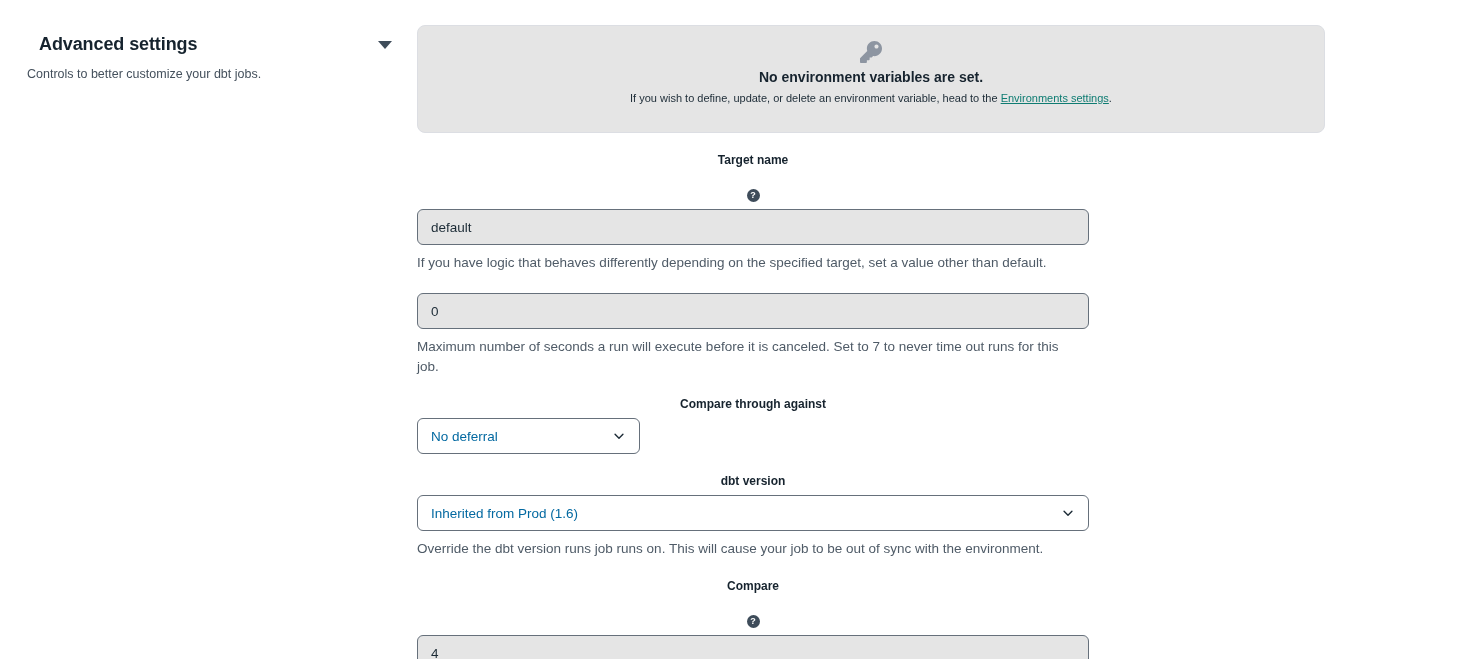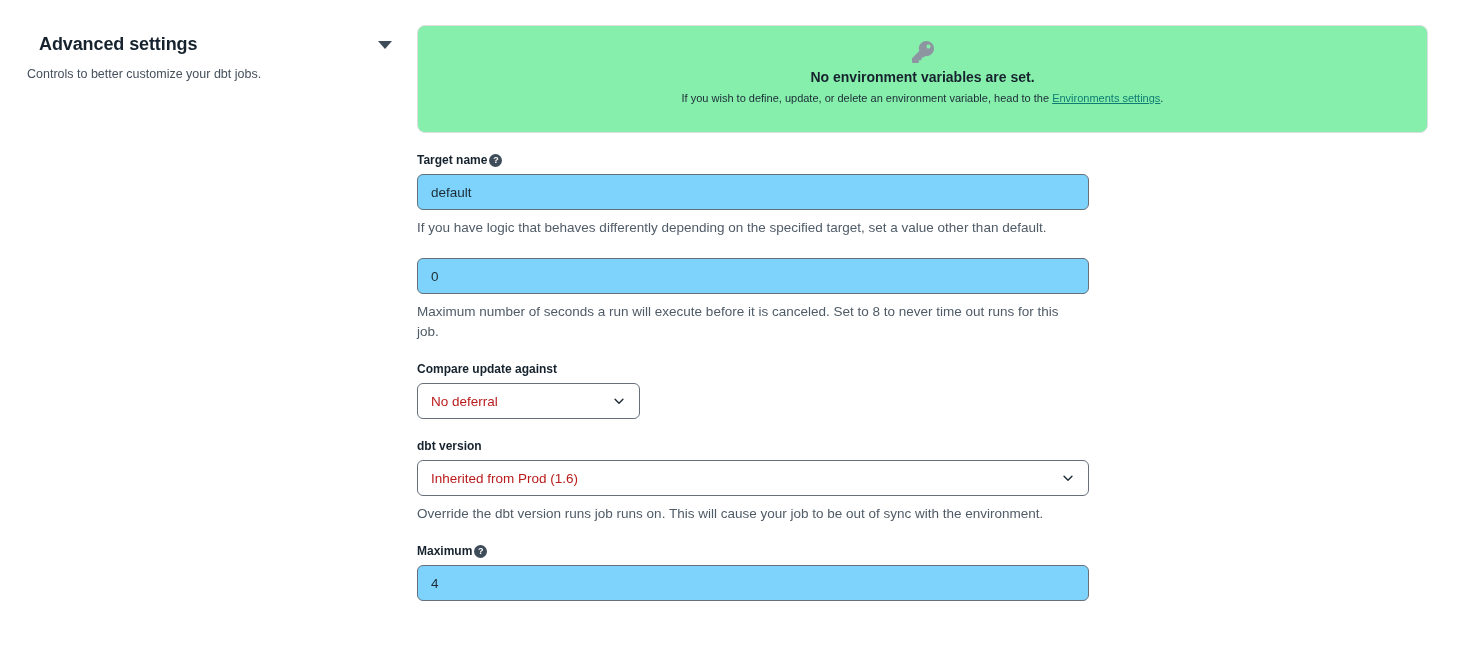--- a/index.html
+++ b/index.html
@@ -41,25 +41,25 @@
     border-left: 7px solid transparent;
     border-right: 7px solid transparent;
     border-top: 8px solid #3e4c5a;
     cursor: pointer;
   }
 
   
   .right-col { padding-top: 25px; width: 1011px; }
 
   .card {
-    width: 1011px;
+    width: 908px;
     height: 108px;
     border: 1px solid #dcdee3;
     border-radius: 8px;
-    background: #86efac;
+    background: #e5e5e5;
     text-align: center;
     padding-top: 15px;
   }
   .card .key-wrap { height: 22px; }
   .card-heading {
     margin-top: 6px;
     font-size: 14px;
     font-weight: 700;
     color: #16232e;
   }
@@ -73,22 +73,23 @@
     text-decoration: underline;
     cursor: pointer;
   }
 
   
   .form { width: 672px; margin-top: 20px; }
   .form-group { margin-bottom: 20px; }
   .label-row {
     display: flex;
     align-items: center;
-    gap: 2px;
+    gap: 22px;
     margin-bottom: 7px;
+    flex-direction: column;
   }
   .field-label {
     font-size: 12px;
     font-weight: 700;
     color: #16232e;
   }
   .help-icon {
     width: 13px; height: 13px;
     border-radius: 50%;
     background: #3e4c5a;
@@ -103,40 +104,40 @@
   }
   .text-input {
     width: 100%;
     height: 36px;
     border: 1px solid #66707b;
     border-radius: 6px;
     padding: 16px 13px;
     font-size: 13.5px;
     color: #1c2b36;
     font-family: "Liberation Sans", "DejaVu Sans", sans-serif;
-    background: #7dd3fc;
+    background: #e5e5e5;
     outline: none;
   }
   .helper-text {
     margin: 8px 12px 0 0;
     font-size: 13.5px;
     line-height: 20px;
     color: #4f5b67;
   }
   .select {
     height: 36px;
     border: 1px solid #66707b;
     border-radius: 6px;
     background: #ffffff;
     display: flex;
     align-items: center;
     justify-content: space-between;
     padding: 0 13px;
     font-size: 13.5px;
-    color: #b91c1c;
+    color: #0369a1;
     cursor: pointer;
   }
   .select.small { width: 223px; }
   .select.full { width: 100%; }
   .chevron-svg { display: block; }
 </style>
 </head>
 <body>
 
 <div class="page">
@@ -165,26 +166,26 @@
         <div class="label-row">
           <span class="field-label">Target name</span>
           <span class="help-icon">?</span>
         </div>
         <input type="text" class="text-input" value="default" style="">
         <p class="helper-text">If you have logic that behaves differently depending on the specified target, set a value other than default.</p>
       </div>
 
       <div class="form-group">
         <input type="text" class="text-input" value="0" style="">
-        <p class="helper-text">Maximum number of seconds a run will execute before it is canceled. Set to 8 to never time out runs for this job.</p>
-      </div>
-
-      <div class="form-group">
-        <div class="label-row">
-          <span class="field-label">Compare update against</span>
+        <p class="helper-text">Maximum number of seconds a run will execute before it is canceled. Set to 7 to never time out runs for this job.</p>
+      </div>
+
+      <div class="form-group">
+        <div class="label-row">
+          <span class="field-label">Compare through against</span>
         </div>
         <div class="select small">
           <span>No deferral</span>
           <svg class="chevron-svg" width="14" height="14" viewBox="0 0 16 16" aria-hidden="true">
             <path d="M3.5 6l4.5 4.5L12.5 6" stroke="#1c2b36" stroke-width="1.6" fill="none" stroke-linecap="round" stroke-linejoin="round"></path>
           </svg>
         </div>
       </div>
 
       <div class="form-group">
@@ -195,21 +196,21 @@
           <span>Inherited from Prod (1.6)</span>
           <svg class="chevron-svg" width="14" height="14" viewBox="0 0 16 16" aria-hidden="true">
             <path d="M3.5 6l4.5 4.5L12.5 6" stroke="#1c2b36" stroke-width="1.6" fill="none" stroke-linecap="round" stroke-linejoin="round"></path>
           </svg>
         </div>
         <p class="helper-text">Override the dbt version runs job runs on. This will cause your job to be out of sync with the environment.</p>
       </div>
 
       <div class="form-group">
         <div class="label-row">
-          <span class="field-label">Maximum</span>
+          <span class="field-label">Compare</span>
           <span class="help-icon">?</span>
         </div>
         <input type="text" class="text-input" value="4" style="">
       </div>
 
     </div>
   </div>
 </div>
 
 </body></html>

